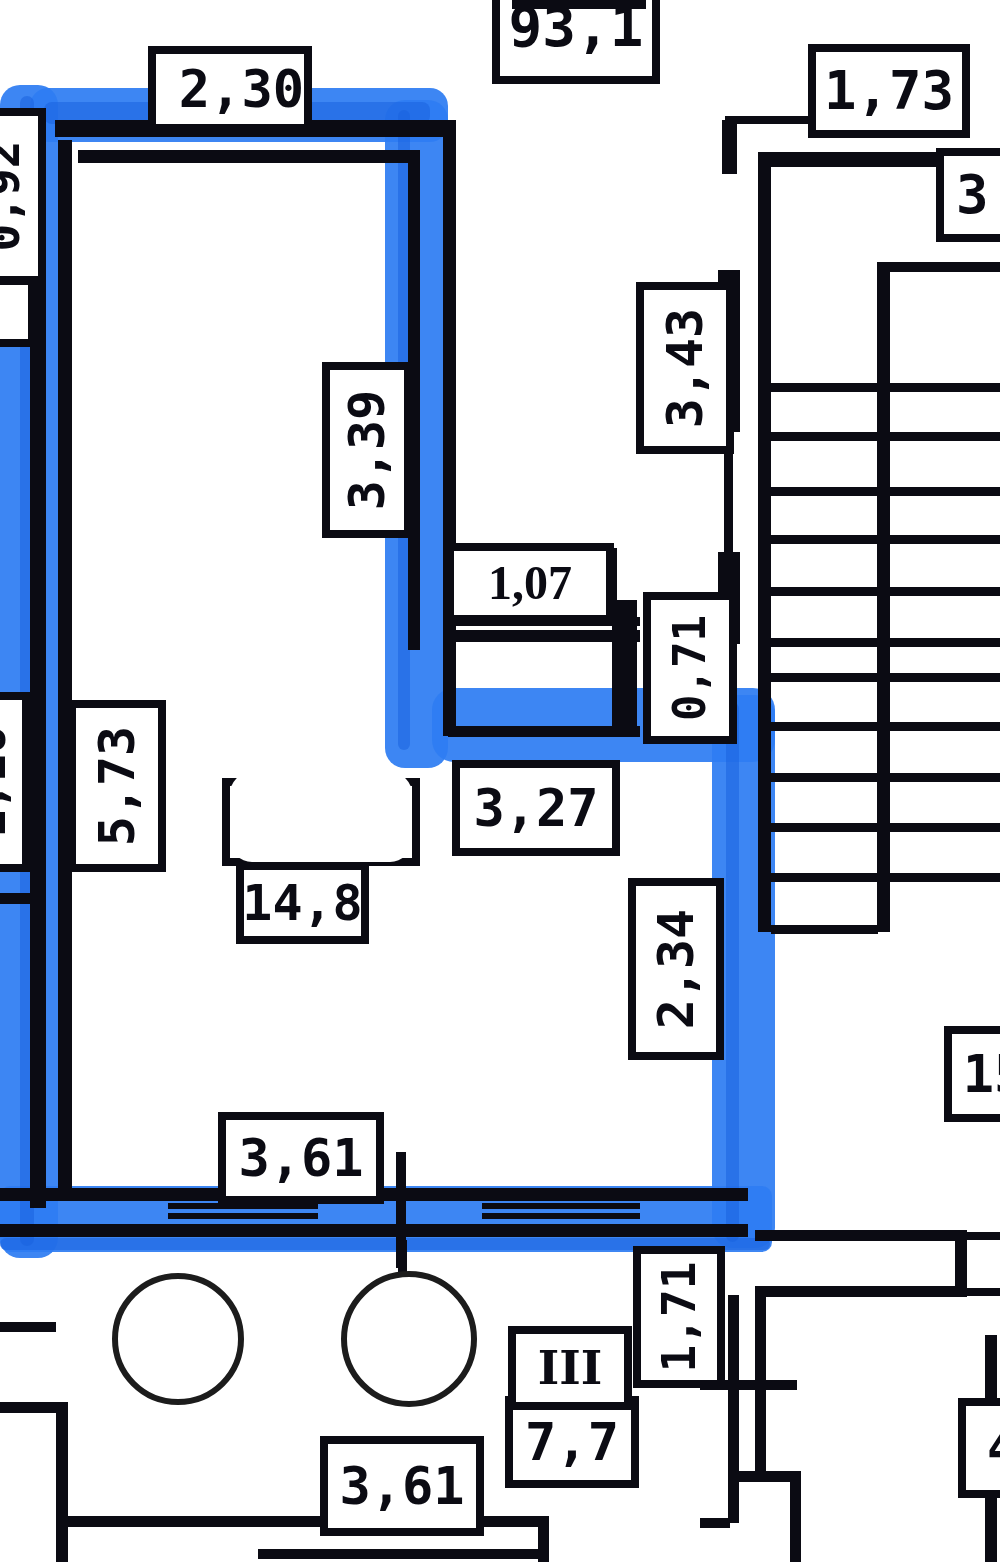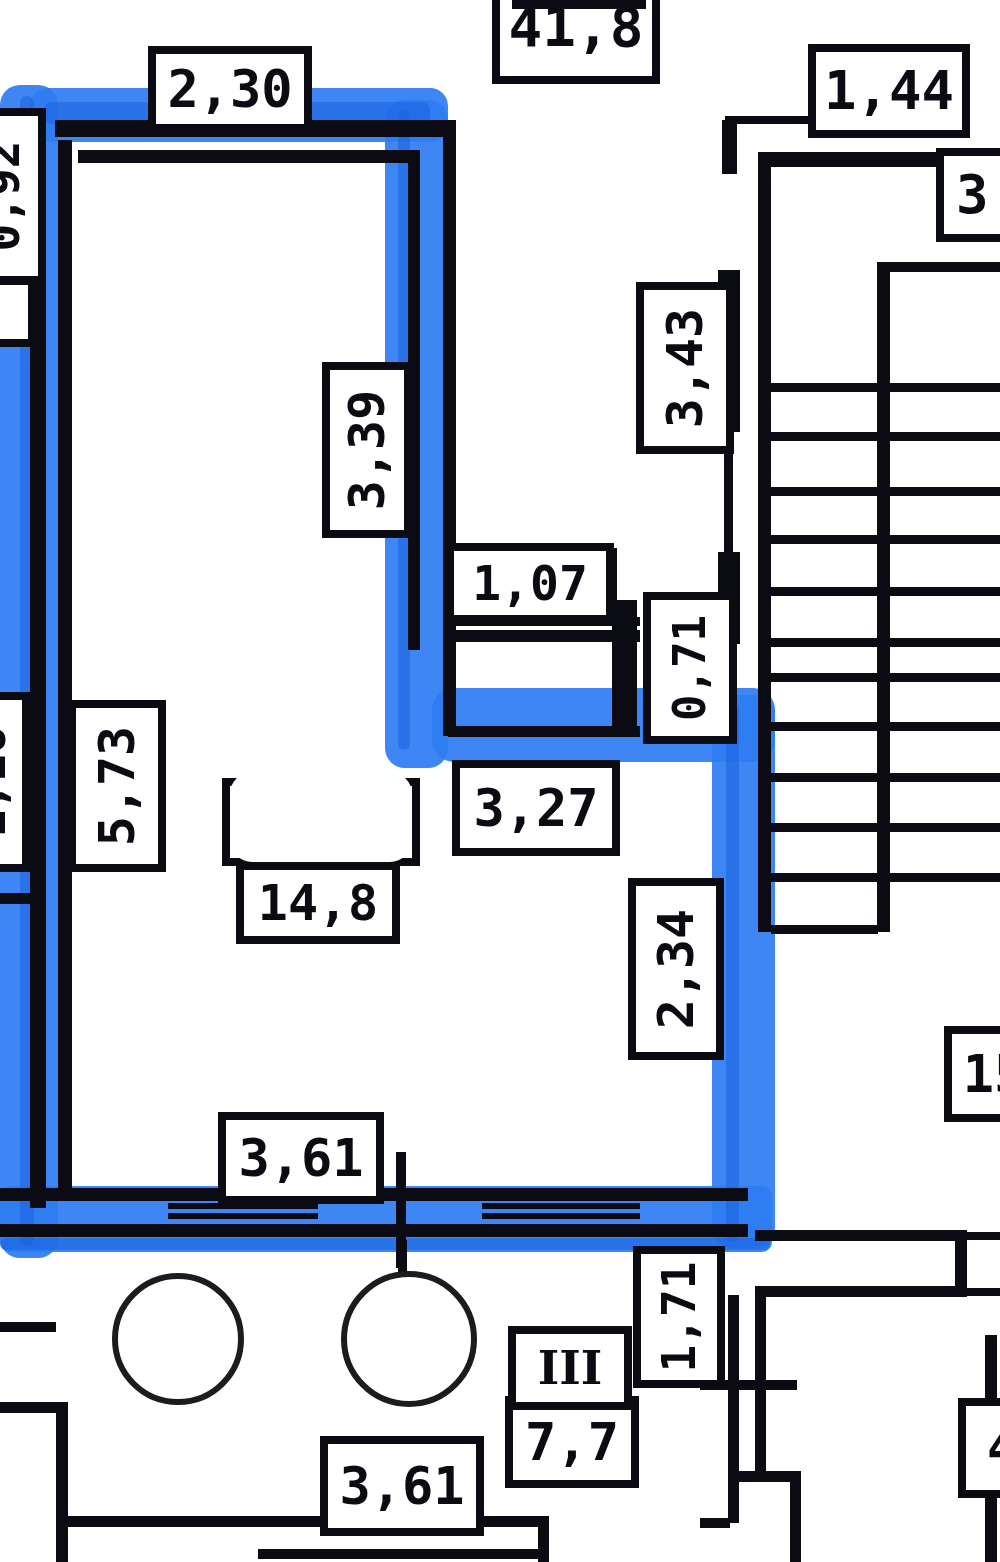--- a/index.html
+++ b/index.html
@@ -120,56 +120,56 @@
     </div>
 
   <div class="circle" style="left:112px;top:1273px;width:120px;height:120px;"></div>
   <div class="circle" style="left:341px;top:1271px;width:124px;height:124px;"></div>
 
   <div class="ebox" style="left:222px;top:778px;width:198px;height:88px;"></div>
   <div class="blob" style="left:230px;top:772px;width:182px;height:90px;"></div>
 
   <div id="label-layer">
       <div class="lbl " style="left: 492px; top: -30px; width: 168px; height: 114px; font-size: 56px;">
-        <span>41,8</span>
+        <span>93,1</span>
       </div>
-      <div class="lbl " style="left: 148px; top: 46px; width: 164px; height: 86px; font-size: 52px;">
+      <div class="lbl " style="left: 148px; top: 46px; width: 164px; height: 86px; font-size: 52px; justify-content: flex-end;">
         <span>2,30</span>
       </div>
       <div class="lbl " style="left: 808px; top: 44px; width: 162px; height: 94px; font-size: 54px;">
-        <span>1,44</span>
+        <span>1,73</span>
       </div>
       <div class="lbl left" style="left: 936px; top: 148px; width: 108px; height: 94px; font-size: 54px; padding-left: 12px;">
         <span>3</span>
       </div>
       <div class="lbl v " style="left: -40px; top: 108px; width: 86px; height: 176px; font-size: 46px;">
         <span>0,92</span>
       </div>
       <div class="lbl v " style="left: -52px; top: 692px; width: 82px; height: 180px; font-size: 46px;">
         <span>1,16</span>
       </div>
       <div class="lbl v " style="left: 68px; top: 700px; width: 98px; height: 172px; font-size: 50px;">
         <span>5,73</span>
       </div>
       <div class="lbl v " style="left: 322px; top: 362px; width: 90px; height: 176px; font-size: 50px;">
         <span>3,39</span>
       </div>
-      <div class="lbl " style="left: 446px; top: 543px; width: 168px; height: 80px; font-size: 48px;">
+      <div class="lbl " style="left: 446px; top: 543px; width: 168px; height: 80px; font-size: 48px; font-family: Liberation Serif, serif;">
         <span>1,07</span>
       </div>
       <div class="lbl v " style="left: 643px; top: 592px; width: 94px; height: 152px; font-size: 44px;">
         <span>0,71</span>
       </div>
       <div class="lbl v " style="left: 636px; top: 282px; width: 98px; height: 172px; font-size: 50px;">
         <span>3,43</span>
       </div>
       <div class="lbl " style="left: 452px; top: 760px; width: 168px; height: 96px; font-size: 52px;">
         <span>3,27</span>
       </div>
-      <div class="lbl " style="left: 236px; top: 862px; width: 164px; height: 82px; font-size: 50px;">
+      <div class="lbl " style="left: 236px; top: 862px; width: 133px; height: 82px; font-size: 50px;">
         <span>14,8</span>
       </div>
       <div class="lbl v " style="left: 628px; top: 878px; width: 96px; height: 182px; font-size: 50px;">
         <span>2,34</span>
       </div>
       <div class="lbl " style="left: 218px; top: 1112px; width: 166px; height: 92px; font-size: 52px;">
         <span>3,61</span>
       </div>
       <div class="lbl " style="left: 944px; top: 1026px; width: 100px; height: 96px; font-size: 52px;">
         <span>15</span>

